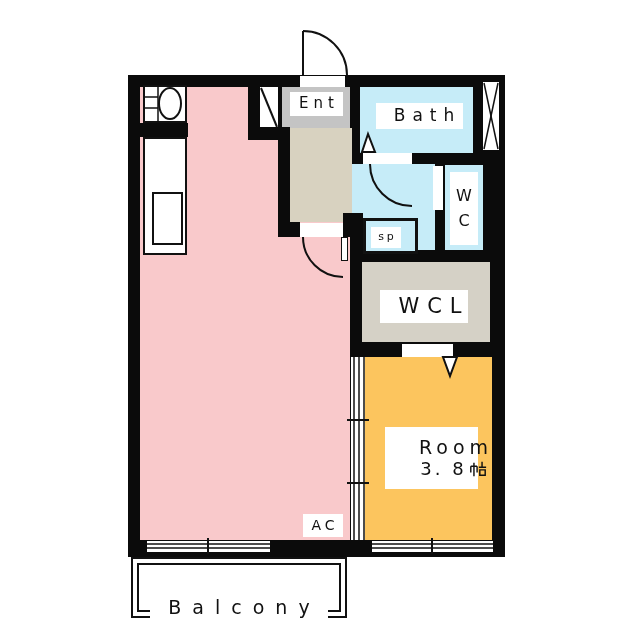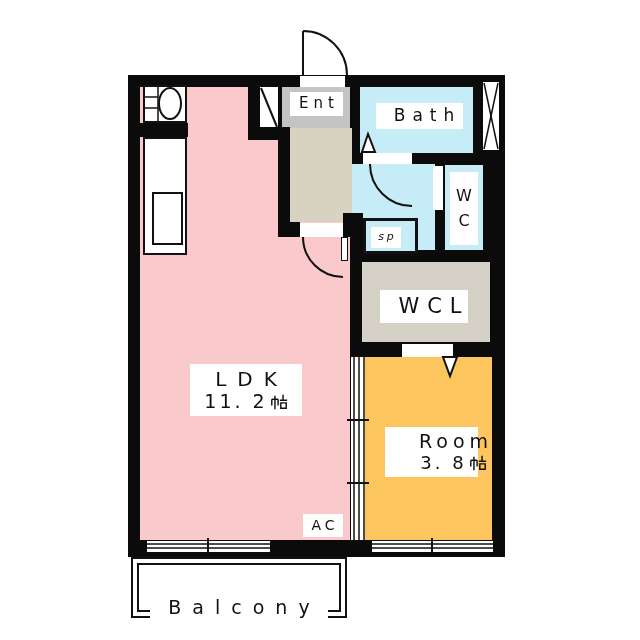--- a/index.html
+++ b/index.html
@@ -65,35 +65,26 @@
 
   <div class="label" style="left:290px;top:92px;width:53px;height:24px;font-size:15px;letter-spacing:5px;padding-left:5px;text-align:right;">Ent</div>
 
   <div class="label" style="left:376px;top:103px;width:87px;height:26px;font-size:17px;letter-spacing:7px;padding-left:16px;">Bath</div>
 
   <div class="label col" style="left:450px;top:172px;width:28px;height:73px;font-size:16px;gap:6px;">
     <span>W</span>
     <span>C</span>
   </div>
 
-  <div class="label" style="left:371px;top:227px;width:30px;height:21px;font-size:11px;letter-spacing:3px;padding-left:3px;font-style:italic;">sp</div>
+  <div class="label" style="left:371px;top:227px;width:30px;height:21px;font-size:11px;letter-spacing:3px;padding-left:3px;">sp</div>
 
   <div class="label" style="left:380px;top:290px;width:88px;height:33px;font-size:21px;letter-spacing:8px;padding-left:20px;">WCL</div>
 
-  <div class="label col" style="left:190px;top:364px;width:112px;height:52px;font-size:20px;">
-    <span style="letter-spacing:11px;padding-left:11px;">LDK</span>
-    <span class="arealine" style="font-size:19px;letter-spacing:3px;">
-      <span>11. 2</span>
-      <svg class="jo" width="18" height="18" viewBox="0 0 20 20">
-        <path d="M2 7 H9 M2 7 V14 M9 7 V14 M5.5 3 V18 M14.5 2 V8 M11 8 H19 M12 11 H18 V17 H12 Z" fill="none" stroke="#111" stroke-width="1.6"></path>
-      </svg>
-    </span>
-  </div>
 
-  <div class="label col" style="left:385px;top:427px;width:93px;height:50px;font-size:19px;padding-left:44px;">
+  <div class="label col" style="left:385px;top:427px;width:93px;height:62px;font-size:19px;padding-left:44px;">
     <span style="letter-spacing:5px;padding-left:5px;">Room</span>
     <span class="arealine" style="font-size:18px;letter-spacing:3px;">
       <span>3. 8</span>
       <svg class="jo" width="18" height="18" viewBox="0 0 20 20">
         <path d="M2 7 H9 M2 7 V14 M9 7 V14 M5.5 3 V18 M14.5 2 V8 M11 8 H19 M12 11 H18 V17 H12 Z" fill="none" stroke="#111" stroke-width="1.6"></path>
       </svg>
     </span>
   </div>
 
   <div class="label" style="left:303px;top:514px;width:40px;height:23px;font-size:14px;letter-spacing:4px;padding-left:4px;">AC</div>

